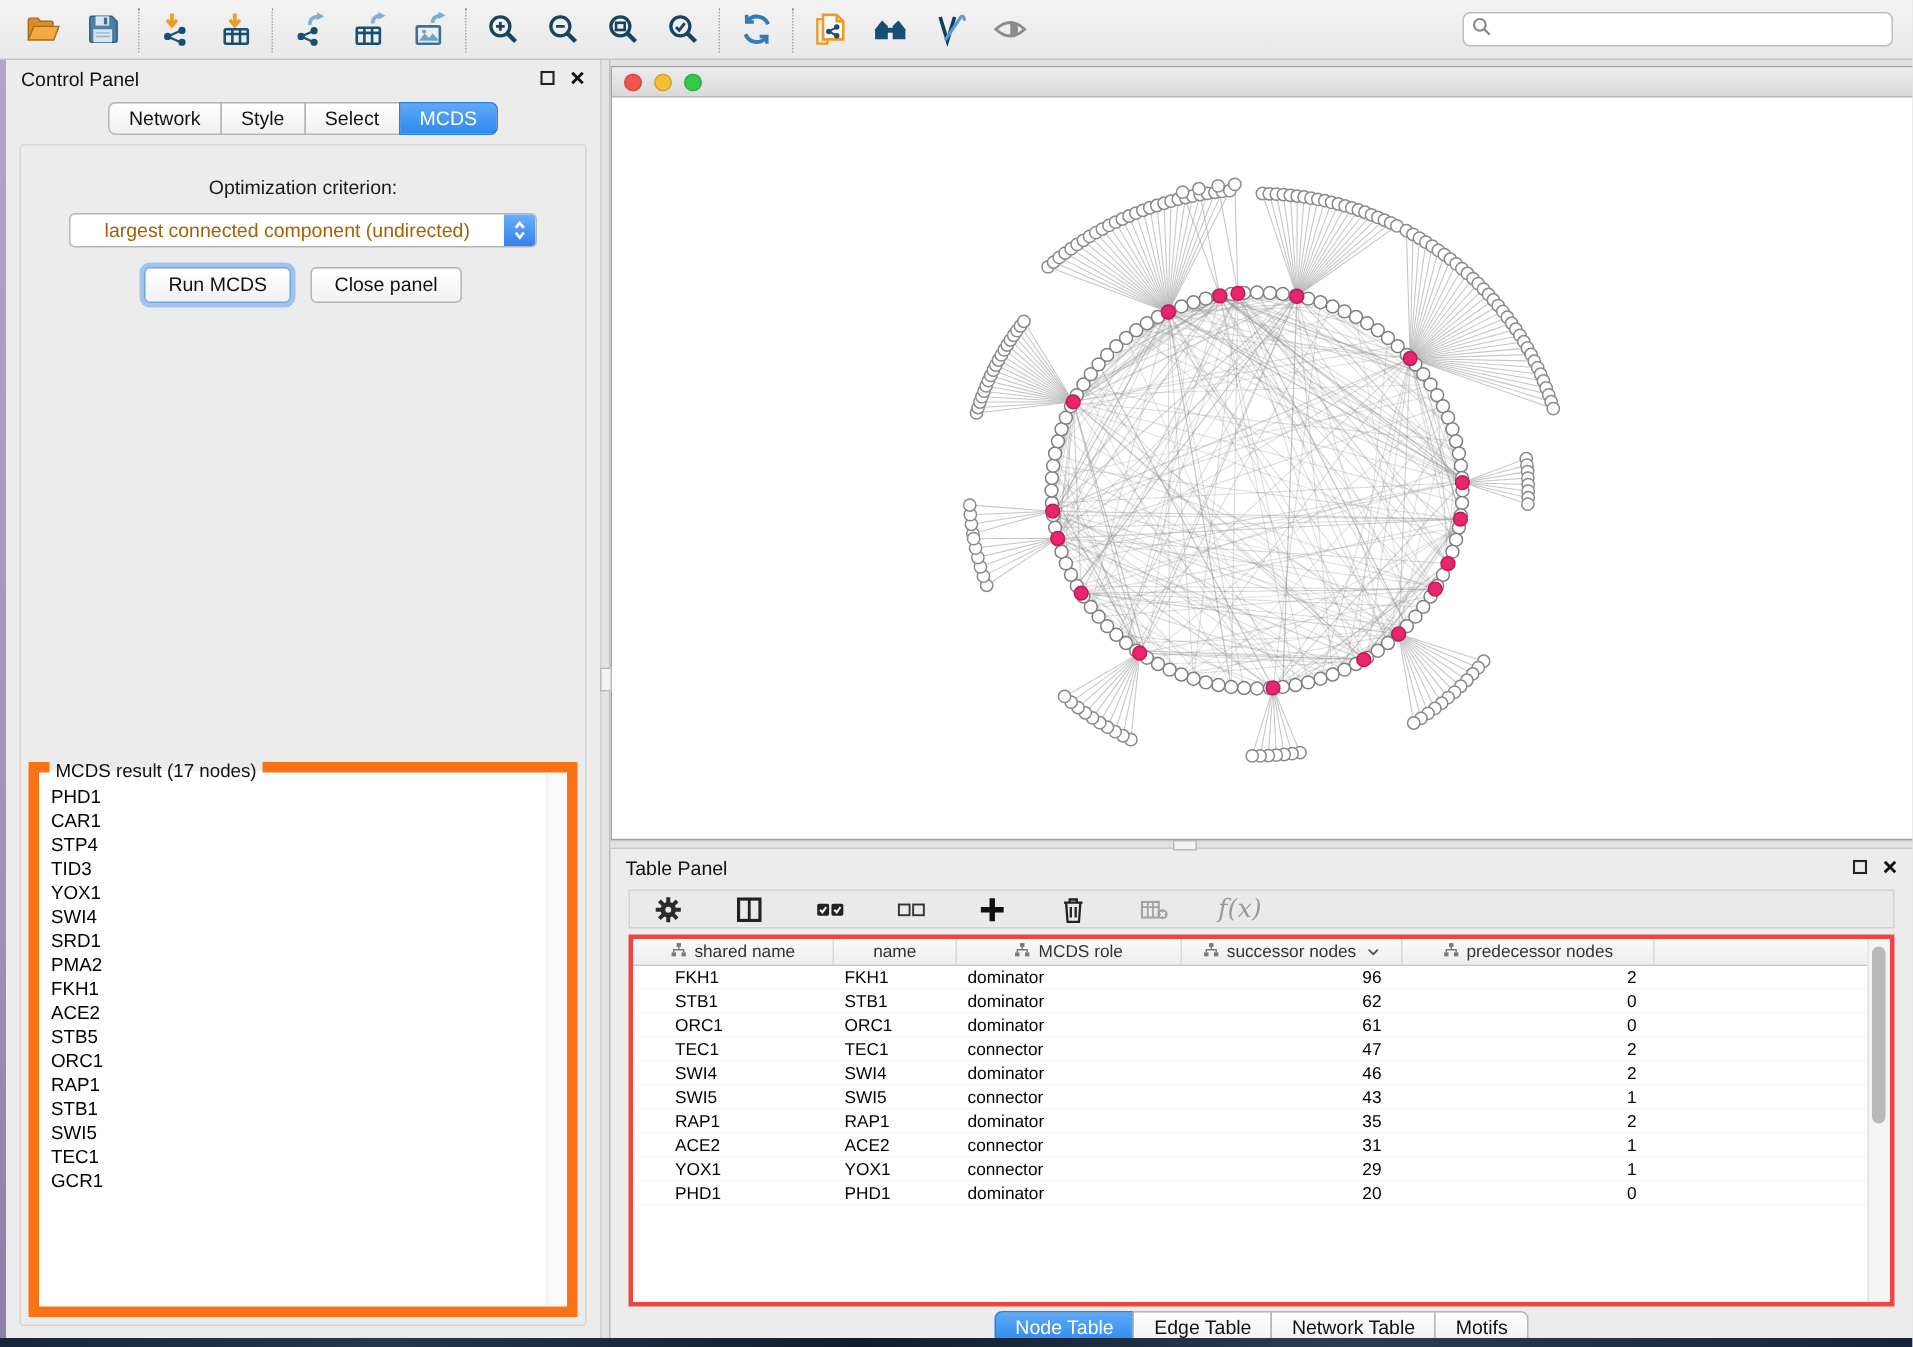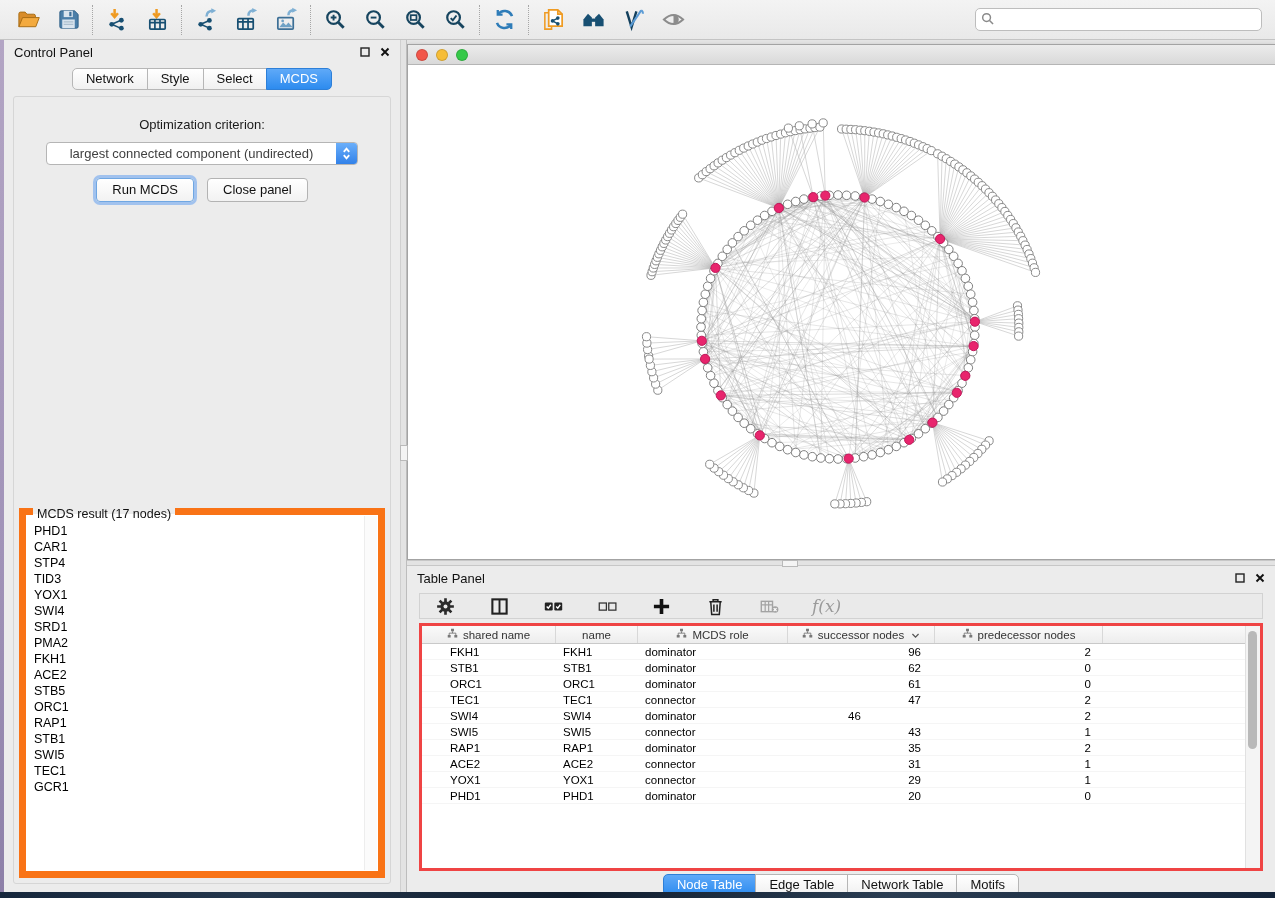--- a/index.html
+++ b/index.html
@@ -27,21 +27,21 @@
   .win-btns { margin-left:auto; display:flex; gap:9px; align-items:center; }
   .win-btn { width:11px; height:11px; display:flex; align-items:center; justify-content:center; }
   .cp-tabs { display:flex; justify-content:center; margin-top:4px; flex:none; }
   .seg { border:1px solid #b6b6b6; margin-left:-1px; background:linear-gradient(#ffffff,#f0f0f0); padding:2px 13px 3px; font-size:13px; color:#111; cursor:default; }
   .seg.first { border-radius:5px 0 0 5px; margin-left:0; }
   .seg.last  { border-radius:0 5px 5px 0; }
   .seg.sel { background:linear-gradient(#5fa9f8,#2d8bef); border-color:#2d7fd8; color:#fff; }
   .cp-content { flex:1; margin:6px 9px 8px; border:1px solid #d6d6d6; border-radius:3px; background:#ececec; display:flex; flex-direction:column; min-height:0; }
   .opt-label { text-align:center; font-size:13px; margin-top:20px; }
   .select { width:312px; height:23px; margin:10px auto 0; background:#fff; border:1px solid #b5b5b5; border-radius:4px; display:flex; align-items:center; overflow:hidden; }
-  .select-label { flex:1; text-align:center; font-size:13px; color:#404040; white-space:nowrap; }
+  .select-label { flex:1; text-align:center; font-size:13px; color:#a16207; white-space:nowrap; }
   .stepper { width:21px; height:23px; flex:none; background:linear-gradient(#6db1fb,#2f7fe8); display:flex; align-items:center; justify-content:center; }
   .cp-buttons { display:flex; justify-content:center; gap:13px; margin-top:13px; }
   .btn { border:1px solid #b3b3b3; border-radius:4px; background:linear-gradient(#ffffff,#f2f2f2); padding:3px 15px 4px; font-size:13px; font-family:"Liberation Sans",sans-serif; color:#111; cursor:default; }
   .btn.focused { box-shadow:0 0 0 3px rgba(100,160,240,.55); border-color:#70a7e2; }
   .mcds-group { margin:auto 5px 5px; height:370px; position:relative; background:#fff; border:7px solid #f97316; flex:none; }
   .mcds-legend { position:absolute; top:-8px; left:7px; font-size:12.5px; color:#111; padding:0 4px; background:linear-gradient(#ececec 52%,#ffffff 52%); }
   .mcds-list { position:absolute; inset:8px 14px 2px 8px; overflow:hidden; }
   .mcds-item { font-size:12.5px; height:16px; line-height:16px; color:#000; }
   .mcds-scroll { position:absolute; top:1px; right:1px; bottom:1px; width:13px; background:#fbfbfb; border-left:1px solid #ededed; }
 
@@ -1192,21 +1192,21 @@
                 <span class="td" style="width: 134px; padding-left: 28px;">TEC1</span>
                 <span class="td" style="width: 82px; padding-left: 7px;">TEC1</span>
                 <span class="td" style="width: 150px; padding-left: 7px;">connector</span>
                 <span class="td" style="width: 147px; text-align: right; padding-right: 14px;">47</span>
                 <span class="td" style="width: 168px; text-align: right; padding-right: 12px;">2</span>
               </div>
               <div class="tr">
                 <span class="td" style="width: 134px; padding-left: 28px;">SWI4</span>
                 <span class="td" style="width: 82px; padding-left: 7px;">SWI4</span>
                 <span class="td" style="width: 150px; padding-left: 7px;">dominator</span>
-                <span class="td" style="width: 147px; text-align: center; padding-right: 14px;">46</span>
+                <span class="td" style="width: 147px; text-align: right; padding-right: 14px;">46</span>
                 <span class="td" style="width: 168px; text-align: right; padding-right: 12px;">2</span>
               </div>
               <div class="tr">
                 <span class="td" style="width: 134px; padding-left: 28px;">SWI5</span>
                 <span class="td" style="width: 82px; padding-left: 7px;">SWI5</span>
                 <span class="td" style="width: 150px; padding-left: 7px;">connector</span>
                 <span class="td" style="width: 147px; text-align: right; padding-right: 14px;">43</span>
                 <span class="td" style="width: 168px; text-align: right; padding-right: 12px;">1</span>
               </div>
               <div class="tr">

